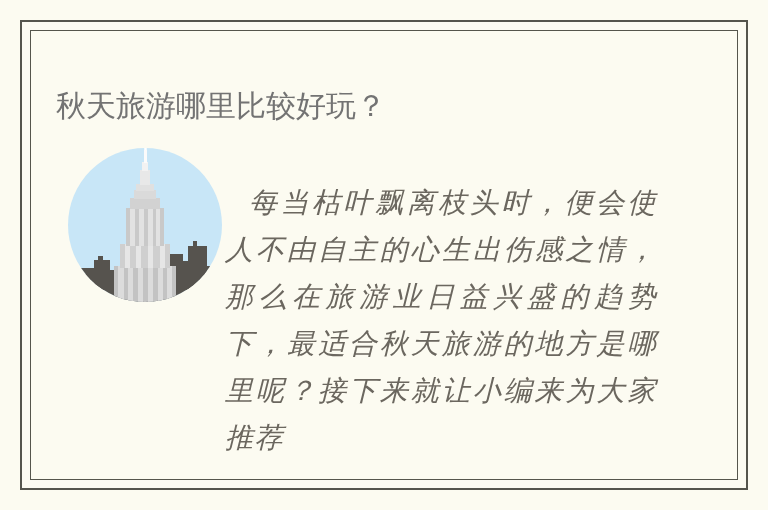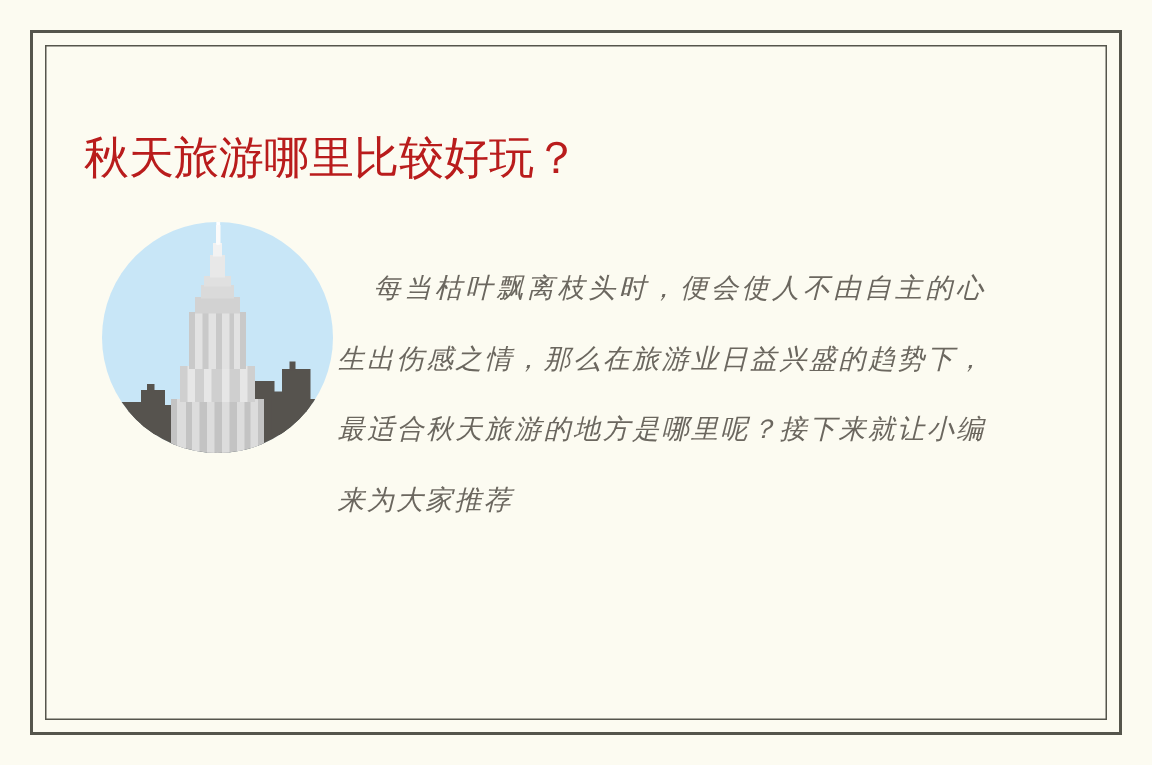--- a/index.html
+++ b/index.html
@@ -44,21 +44,21 @@
     top: 29px;
     right: 29px;
     bottom: 29px;
   }
   .article-title {
     position: absolute;
     left: 27px;
     top: 37px;
     font-size: 30px;
     line-height: 40px;
-    color: #b91c1c;
+    color: #737373;
     letter-spacing: 0px;
     font-weight: 400;
     white-space: nowrap;
     font-family: "Liberation Sans", "DejaVu Sans", sans-serif;
   }
   .illustration {
     position: absolute;
     left: 39px;
     top: 119px;
     width: 154px;
@@ -68,21 +68,21 @@
     display: block;
     width: 154px;
     height: 154px;
   }
   .article-body {
     position: absolute;
     left: 196px;
     top: 122px;
     width: 432px;
     font-family: "DejaVu Serif", "Liberation Serif", serif;
-    font-size: 18px;
+    font-size: 28px;
     line-height: 47px;
     color: #6b675f;
     text-align: justify;
     text-justify: inter-character;
     letter-spacing: 1.5px;
     text-indent: 24px;
     font-style: italic;
   }
 </style>
 </head>

